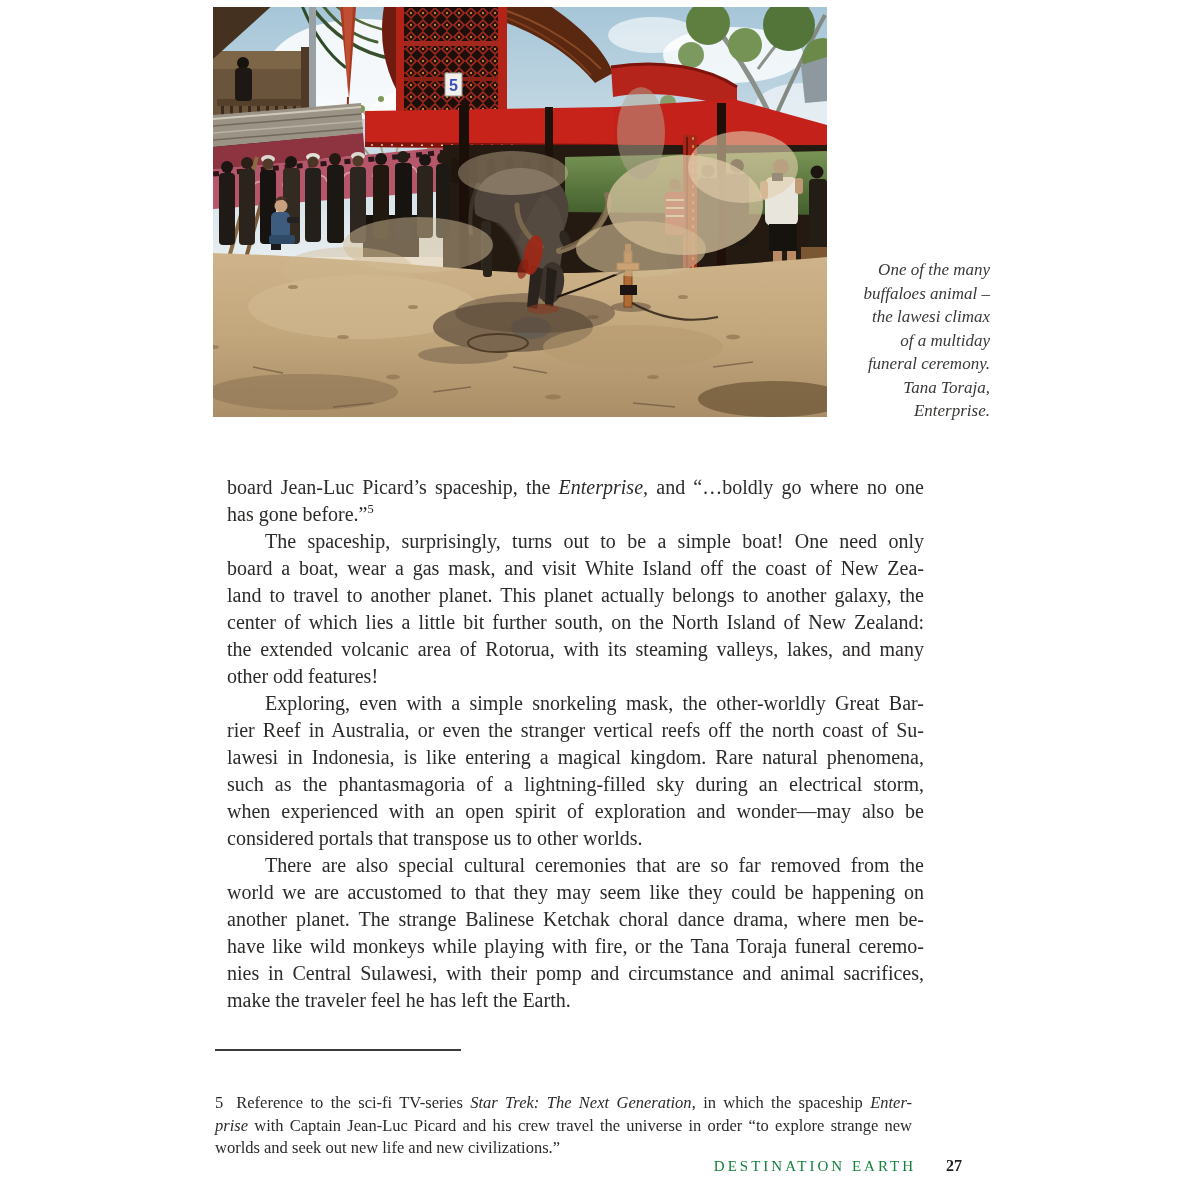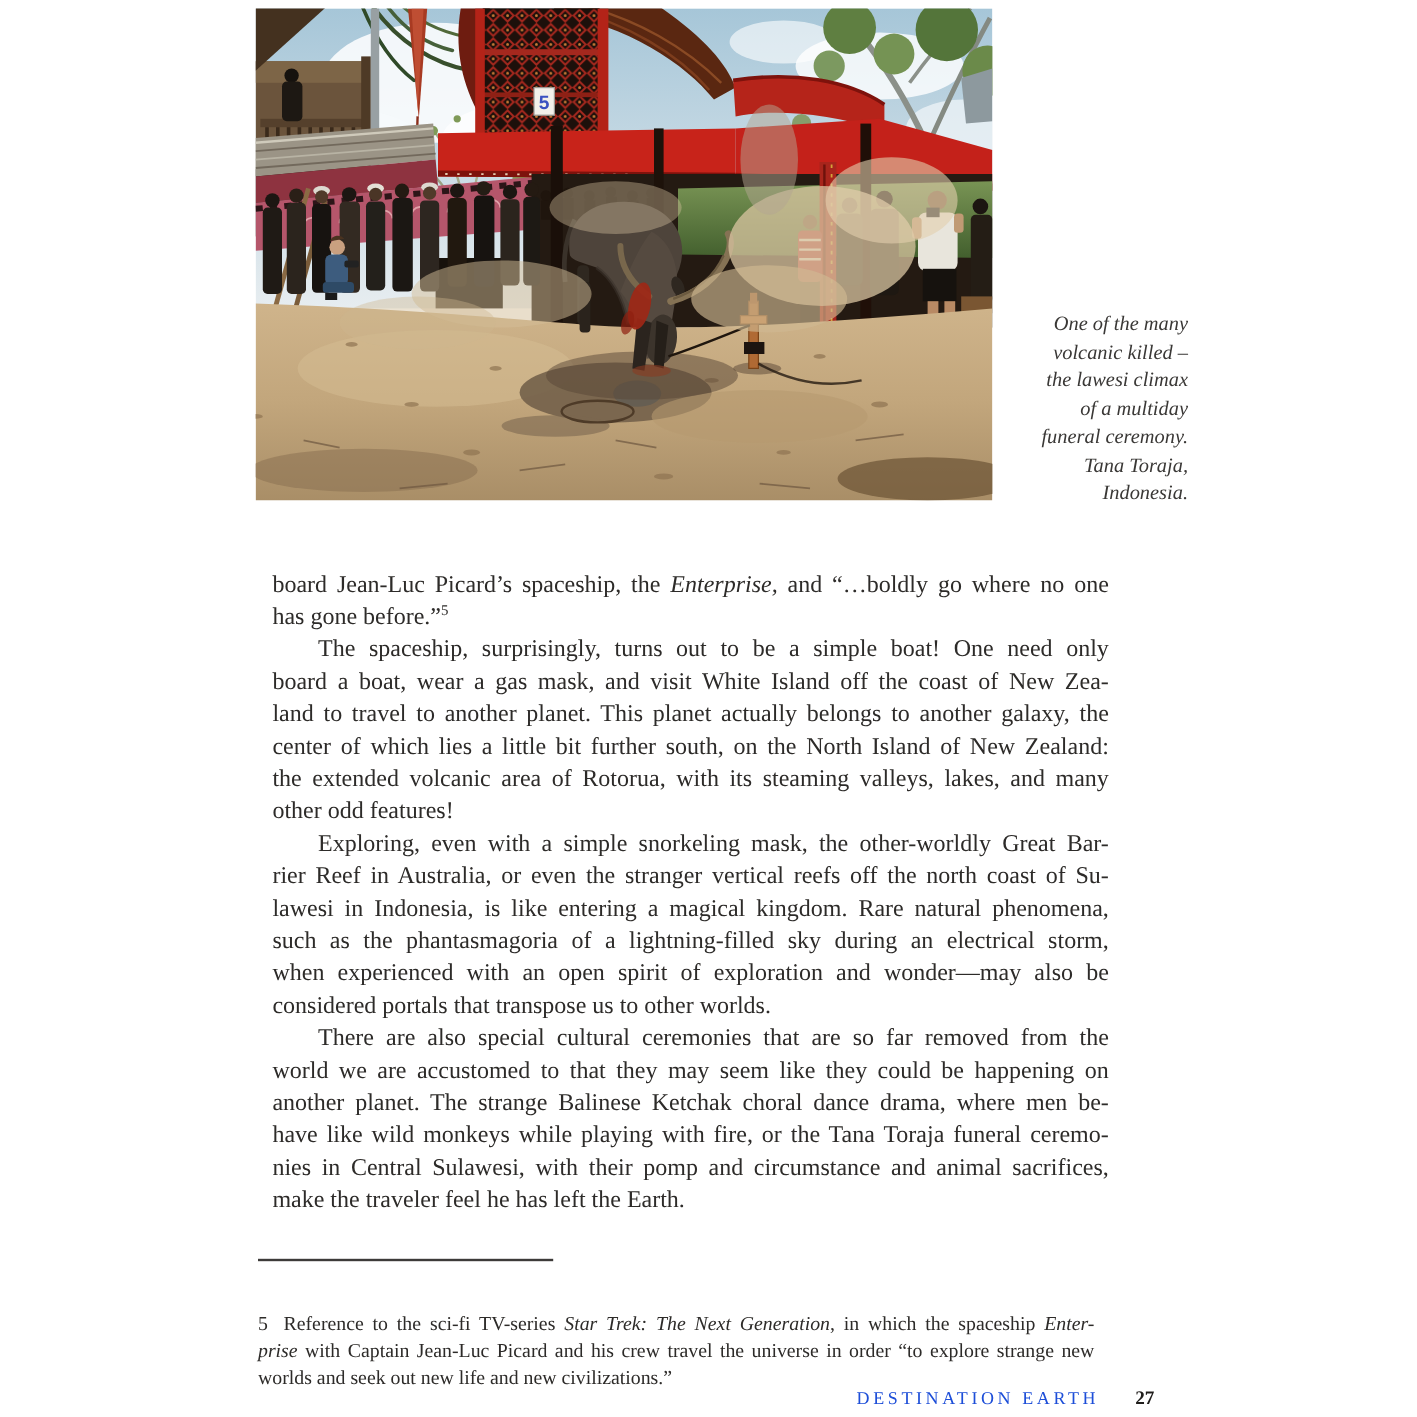--- a/index.html
+++ b/index.html
@@ -35,21 +35,21 @@
   .footnote {
     position:absolute; left:215px; top:1092px; width:697px;
     font-size:16.5px; line-height:22.5px;
   }
   .fn-num { margin-right:13px; }
 
   .page-footer {
     position:absolute; left:215px; top:1157px; width:747px;
     display:flex; justify-content:flex-end; align-items:baseline; gap:30px;
   }
-  .footer-title { font-size:15px; letter-spacing:3px; color:#1d4ed8; }
+  .footer-title { font-size:15px; letter-spacing:3px; color:#15803d; }
   .footer-num { font-size:16px; font-weight:bold; color:#1f1d1b;text-align:right; }
 </style>
 </head>
 <body>
 
 <div class="photo-wrap">
 <svg viewBox="0 0 614 410" preserveAspectRatio="none">
   <defs>
     <linearGradient id="sky" x1="0" y1="0" x2="0" y2="1">
       <stop offset="0" stop-color="#a6c6d8"></stop>
@@ -352,26 +352,26 @@
     <ellipse cx="428" cy="126" rx="24" ry="46" fill="#b3a692" opacity="0.5"></ellipse>
     <ellipse cx="205" cy="238" rx="75" ry="28" fill="#d3bd97" opacity="0.5"></ellipse>
     <ellipse cx="135" cy="262" rx="65" ry="22" fill="#cdb68e" opacity="0.4"></ellipse>
     <ellipse cx="300" cy="166" rx="55" ry="22" fill="#d8c3a0" opacity="0.4"></ellipse>
   </g>
 </svg>
 </div>
 
 <div class="caption" id="caption">
     <div>One of the many</div>
-    <div>volcanic killed –</div>
+    <div>buffaloes animal –</div>
     <div>the lawesi climax</div>
     <div>of a multiday</div>
     <div>funeral ceremony.</div>
     <div>Tana Toraja,</div>
-    <div>Indonesia.</div>
+    <div>Enterprise.</div>
   </div>
 
 <div class="body-text" id="body-text">
     <div>
       <div class="tline"><span>board Jean-Luc Picard’s spaceship, the </span><span class="it">Enterprise,</span><span> and “…boldly go where no one</span></div>
       <div class="tline tline-last"><span>has gone before.”</span><sup>5</sup></div>
     </div>
     <div>
       <div class="tline indent"><span>The spaceship, surprisingly, turns out to be a simple boat! One need only</span></div>
       <div class="tline"><span>board a boat, wear a gas mask, and visit White Island off the coast of New Zea-</span></div>

